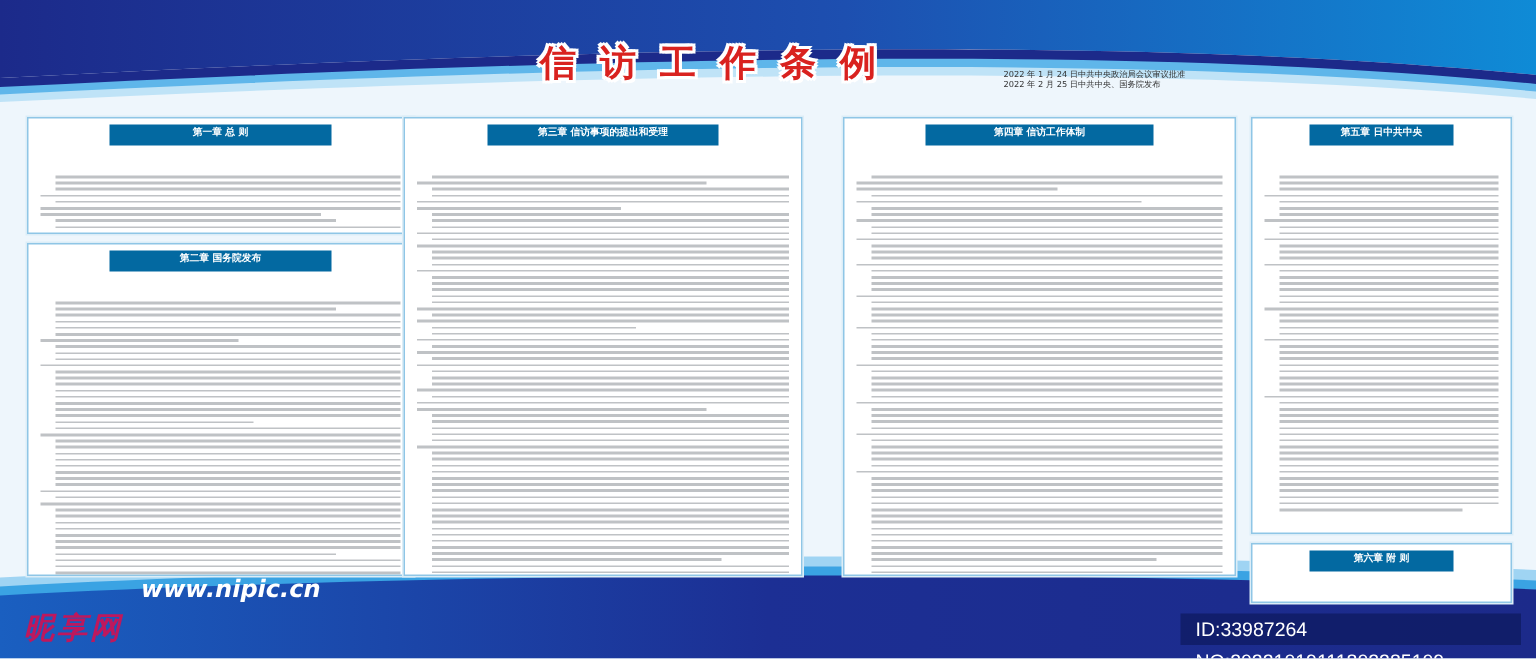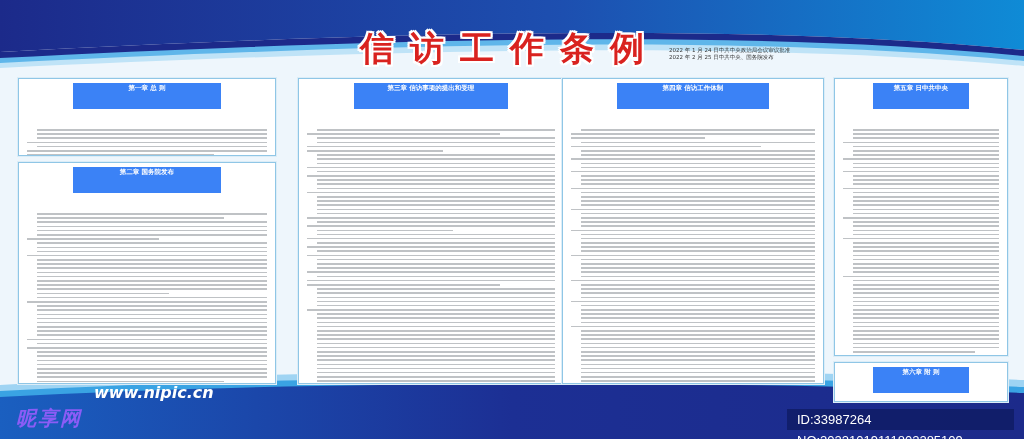--- a/index.html
+++ b/index.html
@@ -8,50 +8,50 @@
     font-family: "DejaVu Sans", sans-serif;
     position: relative;
     background: #eef6fc;
   }
   .hdr-bg {
     position: absolute; left: 0; top: 0; width: 1024px; height: 439px;
   }
   .title {
     position: absolute; left: 360px; top: 26px;
     font-family: "DejaVu Serif", serif;
-    font-weight: bold; font-size: 34px; letter-spacing: 16px;
+    font-weight: bold; font-size: 24px; letter-spacing: 16px;
     color: #d9221f;
     text-shadow: 2px 0 0 #fff, -2px 0 0 #fff, 0 2px 0 #fff, 0 -2px 0 #fff,
                  2px 2px 0 #fff, -2px -2px 0 #fff, 2px -2px 0 #fff, -2px 2px 0 #fff;
   }
   .dates {
     position: absolute; left: 669px; top: 47px;
     font-size: 5.5px; line-height: 7px; color: #333;
   }
   .panel {
     position: absolute; background: #fff;
     border: 1px solid #8fc6e6;
     box-shadow: 0 0 0 1px #dcedf7;
     padding: 4px 8px;
     overflow: hidden;
   }
   .chap {
     display: block; margin: 0 auto 20px auto; width: 62%;
-    height: 26px; line-height: 10px; text-align: center;
-    background: #3b82f6; color: #fff; font-size: 6.5px; font-weight: bold;
+    height: 14px; line-height: 10px; text-align: center;
+    background: #0369a1; color: #fff; font-size: 6.5px; font-weight: bold;
   }
   .lines { display: flex; flex-direction: column; gap: 2.6px; }
   .ln { height: 1.6px; background: #8a8f96; opacity: .55; }
   .ln.ind { margin-left: 10px; }
   .ln.short { width: 55%; }
   .ln.mid { width: 78%; }
   .watermark-logo {
     position: absolute; left: 16px; top: 405px;
     font-family: "DejaVu Sans", sans-serif; font-style: italic; font-weight: bold;
-    color: #8b5cf6; font-size: 20px; letter-spacing: 2px;
+    color: #be185d; font-size: 20px; letter-spacing: 2px;
   }
   .watermark-url {
     position: absolute; left: 100px; top: 383px;
     font-family: "DejaVu Sans", sans-serif; font-style: italic; font-weight: bold;
     color: #fff; font-size: 16px;
   }
   .id-box {
     position: absolute; left: 787px; top: 409px; width: 227px; height: 21px;
     background: rgba(10,20,80,.55); color: #fff;
     font-family: "Liberation Sans", sans-serif; font-size: 13px;
@@ -158,21 +158,21 @@
     <div class="ln ind mid"></div>
       <div class="ln ind"></div>
       <div class="ln ind"></div>
       <div class="ln ind"></div>
     <div class="ln ind"></div>
       <div class="ln ind"></div>
       <div class="ln ind mid"></div>
   </div>
 </div>
 
-<div class="panel" style="left:298px; top:78px; width:266px; height:306px;">
+<div class="panel" style="left:269px; top:78px; width:266px; height:306px;">
   <span class="chap">第三章 信访事项的提出和受理</span>
   <div class="lines">
     <div class="ln ind"></div>
       <div class="ln mid"></div>
       <div class="ln ind"></div>
       <div class="ln ind"></div>
     <div class="ln"></div>
       <div class="ln short"></div>
       <div class="ln ind"></div>
       <div class="ln ind"></div>

